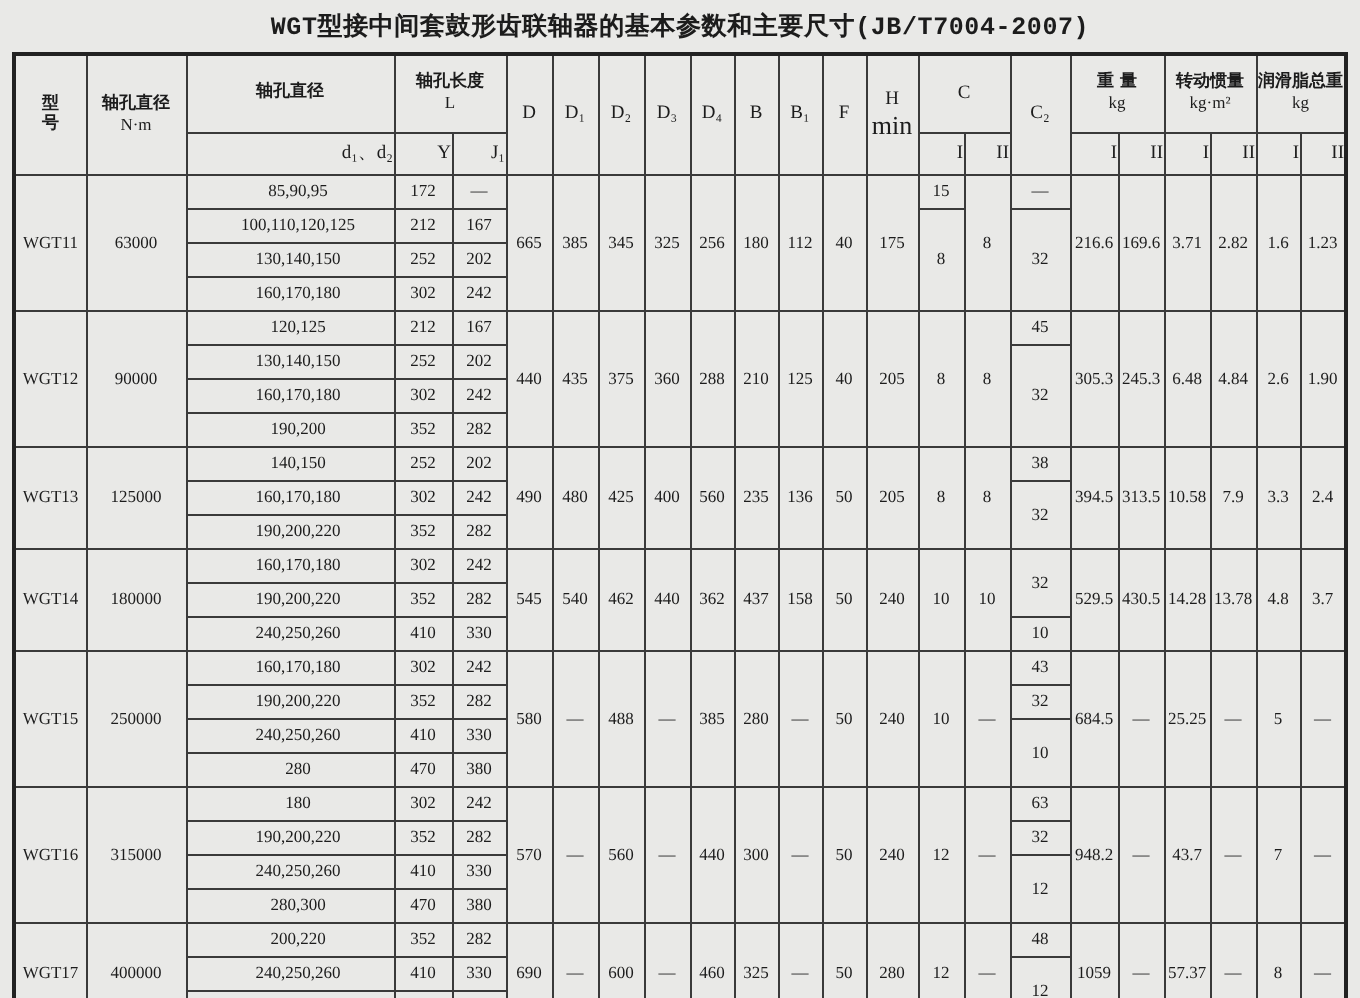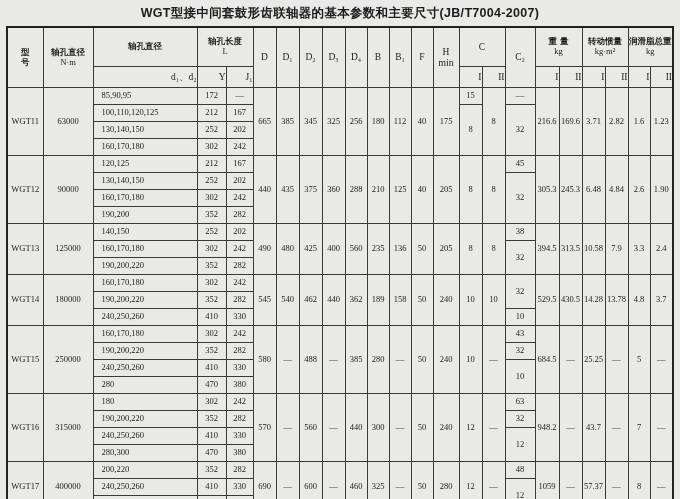--- a/index.html
+++ b/index.html
@@ -4,21 +4,21 @@
 <style>
   html,body{margin:0;padding:0;overflow:hidden;}
   body{
     width:680px;height:499px;
     background:#e9e9e7;
     font-family:"Liberation Serif","DejaVu Serif","DejaVu Sans",serif;
     color:#1c1c1c;
   }
   .title{
     text-align:center;
-    font-family:Liberation Sans, sans-serif;
+    font-family:Liberation Mono, monospace;
     font-weight:bold;
     font-size:12.5px;
     padding-top:5px;
     letter-spacing:0.3px;
     white-space:nowrap;
   }
   table{
     border-collapse:collapse;
     table-layout:fixed;
     width:666px;
@@ -33,29 +33,29 @@
     padding:0;
     height:16px;
     line-height:1.12;
     font-size:8.5px;
     font-weight:normal;
     overflow:hidden;
     white-space:nowrap;
   }
   thead tr:first-child th{height:38px;}
   thead tr:last-child th{height:20px;text-align:right;}
-  td.bore{text-align:left;padding-left:8px;}
+  td.bore{text-align:center;padding-left:8px;}
   .cjk{
     font-family:"DejaVu Sans","Liberation Sans",sans-serif;
     font-weight:bold;
     font-size:8.5px;
   }
   .unit{font-size:8.5px;}
   .sym{font-size:9.5px;}
-  .small{font-size:10px;}
+  .small{font-size:13px;}
 </style>
 </head>
 <body>
 
 <div class="title">WGT型接中间套鼓形齿联轴器的基本参数和主要尺寸(JB/T7004-2007)</div>
 
 <table id="ptable">
   <colgroup id="cols">
       <col style="width: 36px;">
       <col style="width: 50px;">
@@ -305,21 +305,21 @@
         <td rowspan="3">WGT14</td>
         <td rowspan="3">180000</td>
         <td class="bore">160,170,180</td>
         <td>302</td>
         <td>242</td>
         <td rowspan="3">545</td>
         <td rowspan="3">540</td>
         <td rowspan="3">462</td>
         <td rowspan="3">440</td>
         <td rowspan="3">362</td>
-        <td rowspan="3">189</td>
+        <td rowspan="3">437</td>
         <td rowspan="3">158</td>
         <td rowspan="3">50</td>
         <td rowspan="3">240</td>
         <td rowspan="3">10</td>
         <td rowspan="3">10</td>
         <td rowspan="2">32</td>
         <td rowspan="3">529.5</td>
         <td rowspan="3">430.5</td>
         <td rowspan="3">14.28</td>
         <td rowspan="3">13.78</td>

